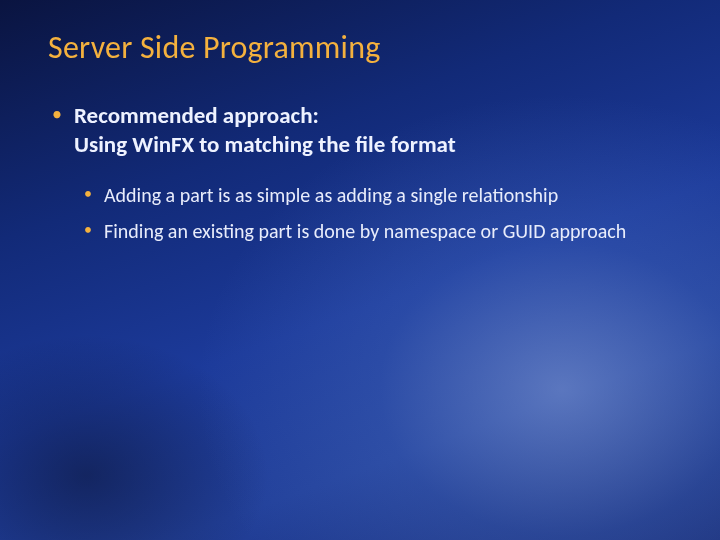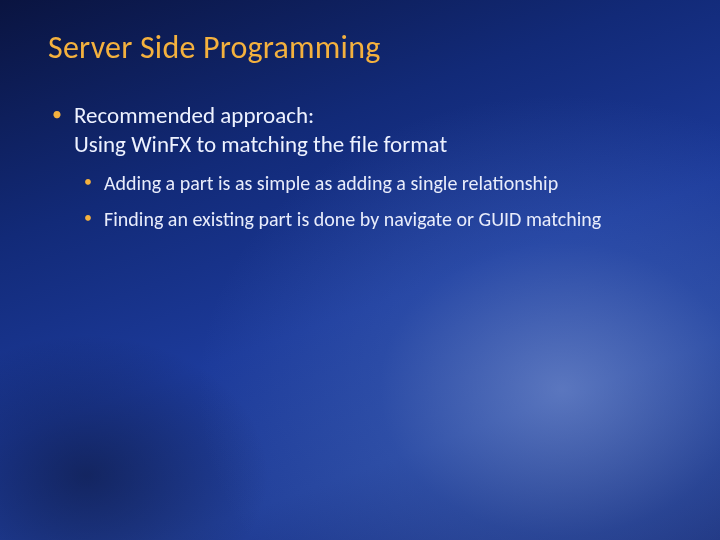--- a/index.html
+++ b/index.html
@@ -42,53 +42,53 @@
     position: absolute;
     left: -18px;
     top: 0;
     color: #f4b13e;
     font-size: 20px;
     line-height: 1.35;
   }
   ul.level2 {
     list-style: none;
     padding-left: 28px;
-    margin-top: 10px;
+    margin-top: 22px;
   }
   ul.level2 > li {
     position: relative;
     font-size: 20px;
     line-height: 1.32;
     color: #e8ecfb;
     font-weight: 400;
     margin-bottom: 10px;
     padding-left: 2px;
     max-width: 530px;
   }
   ul.level2 > li::before {
     content: "•";
     position: absolute;
     left: -18px;
     top: 0;
     color: #f4b13e;
     font-size: 16px;
     line-height: 1.45;
   }
-  .l1-line1, .l1-line2 { display: block; }
+  .l1-line1, .l1-line2 { display: block; font-weight: bold; }
 </style>
 </head>
 <body>
 
 <div class="slide">
   <h1 class="title">Server Side Programming</h1>
 
   <ul class="level1">
     <li>
       <span class="l1-line1">Recommended approach:</span>
       <span class="l1-line2">Using WinFX to matching the file format</span>
 
       <ul class="level2">
         <li>Adding a part is as simple as adding a single relationship</li>
-        <li>Finding an existing part is done by navigate or GUID matching</li>
+        <li>Finding an existing part is done by namespace or GUID approach</li>
       </ul>
     </li>
   </ul>
 </div>
 
 </body></html>

